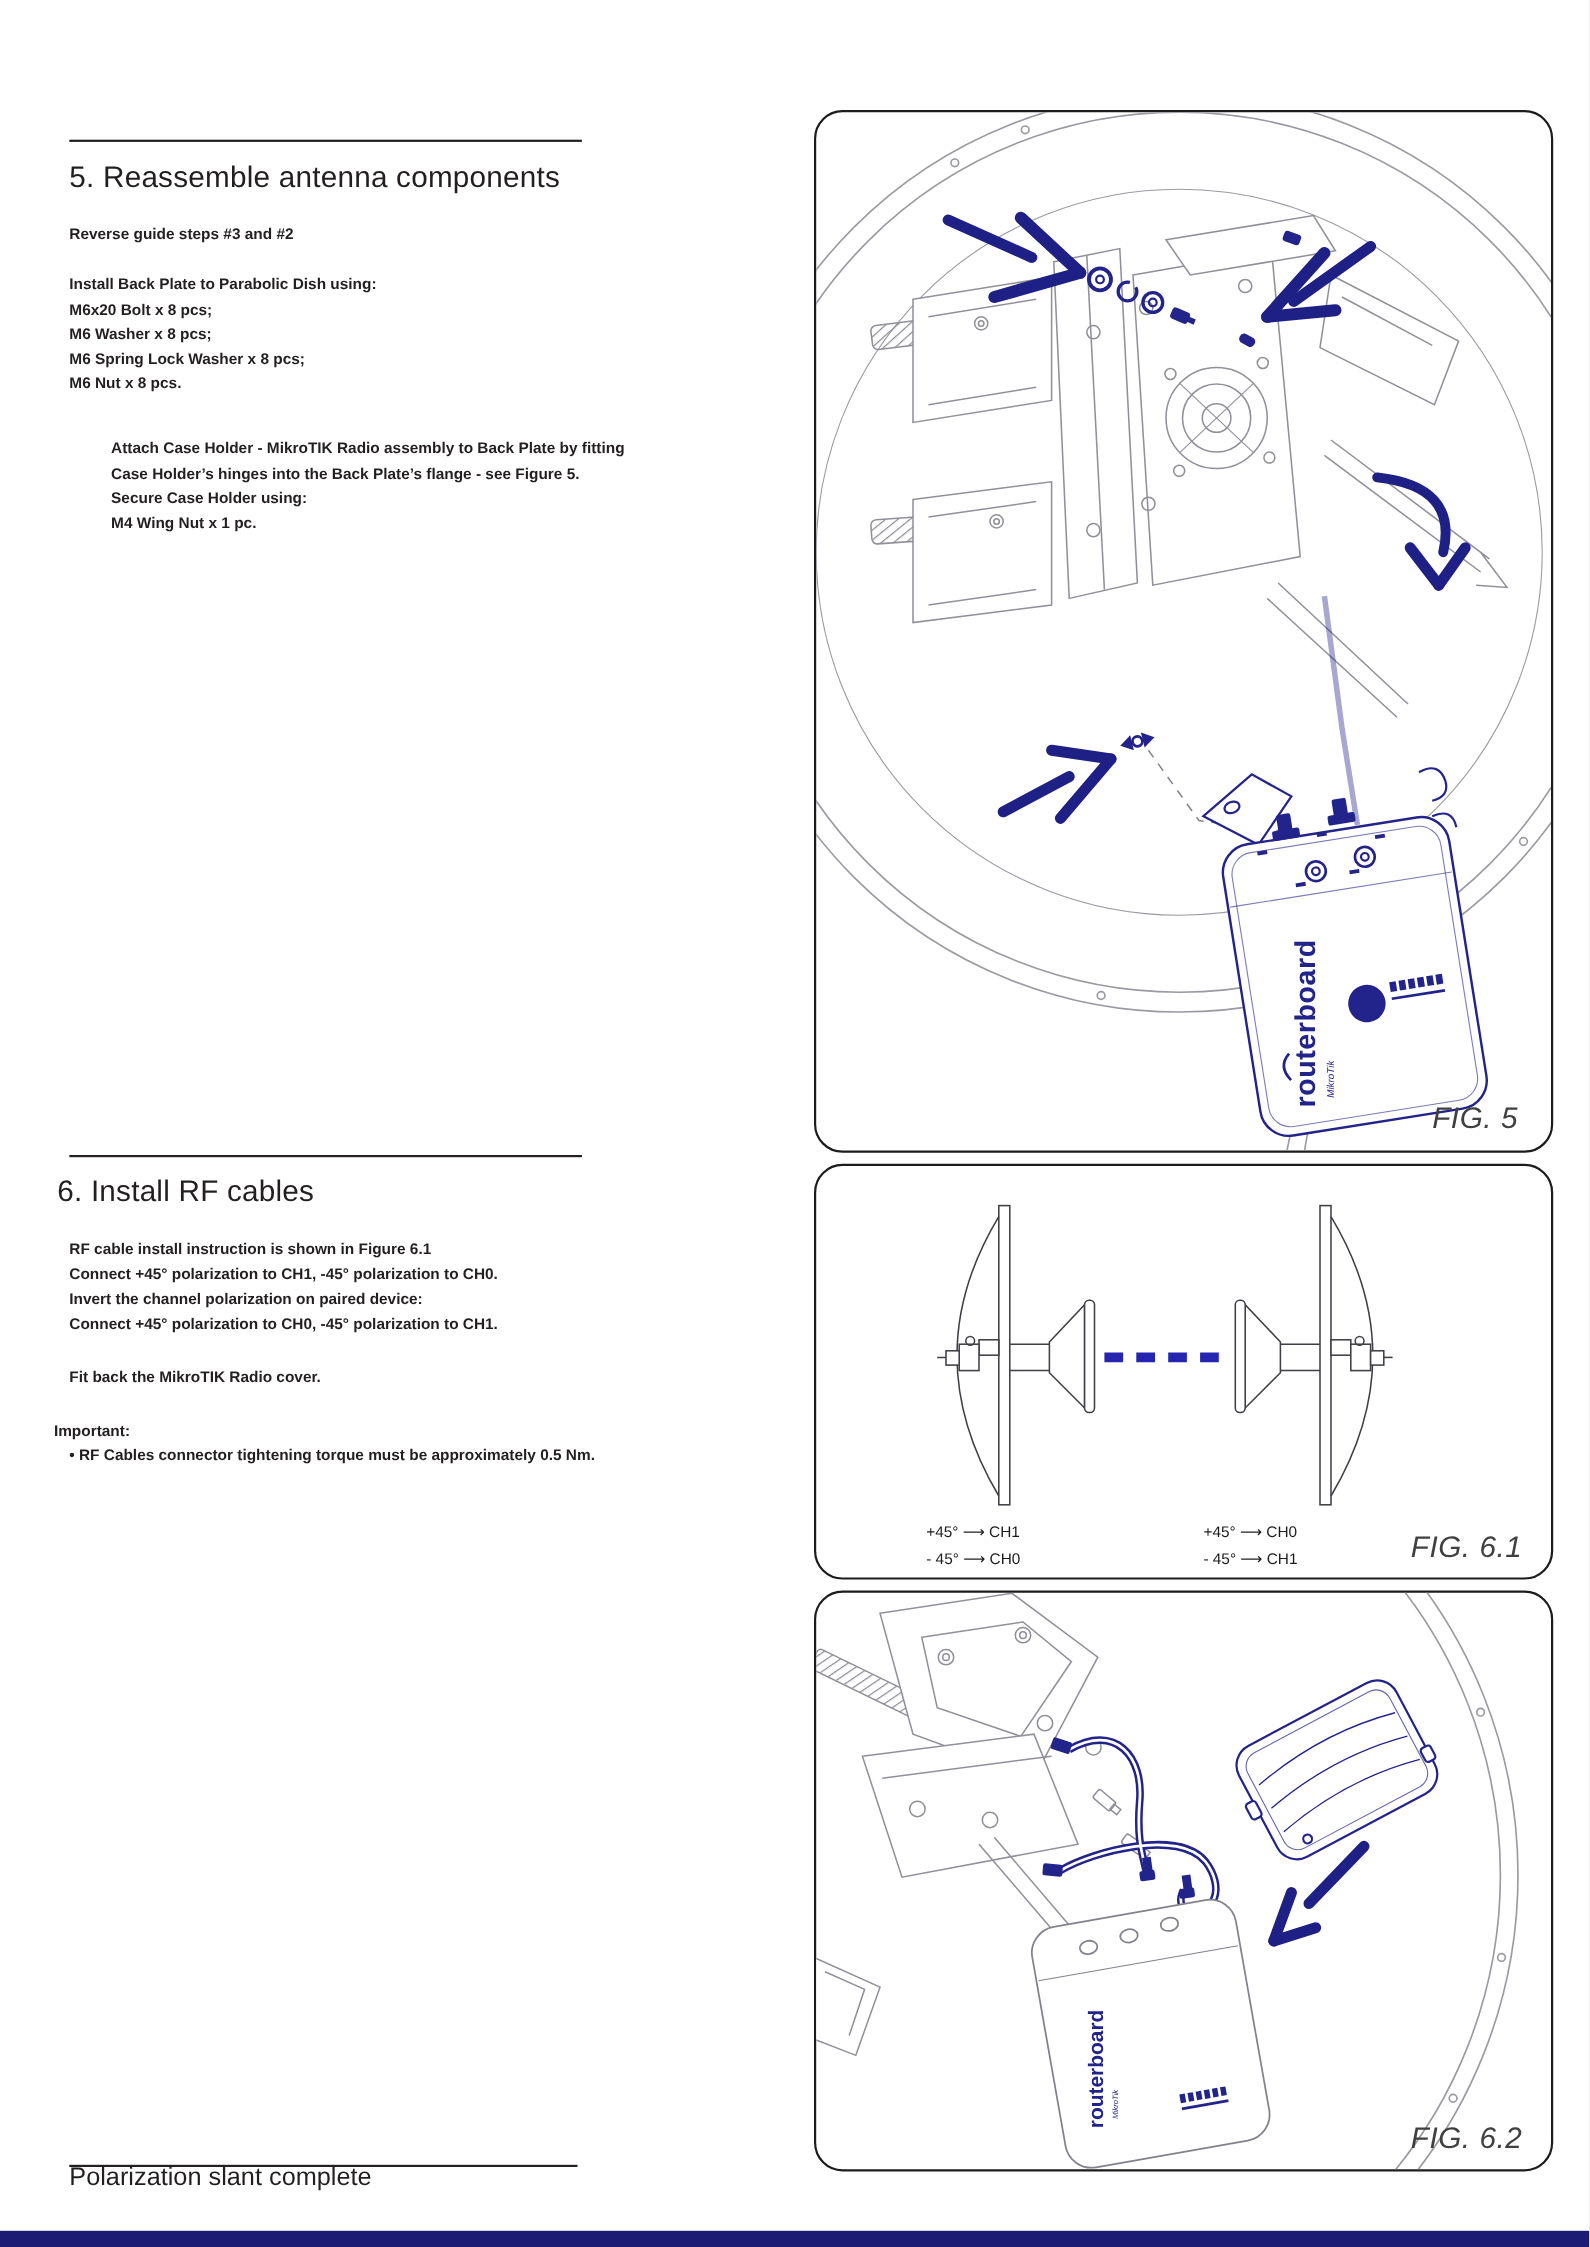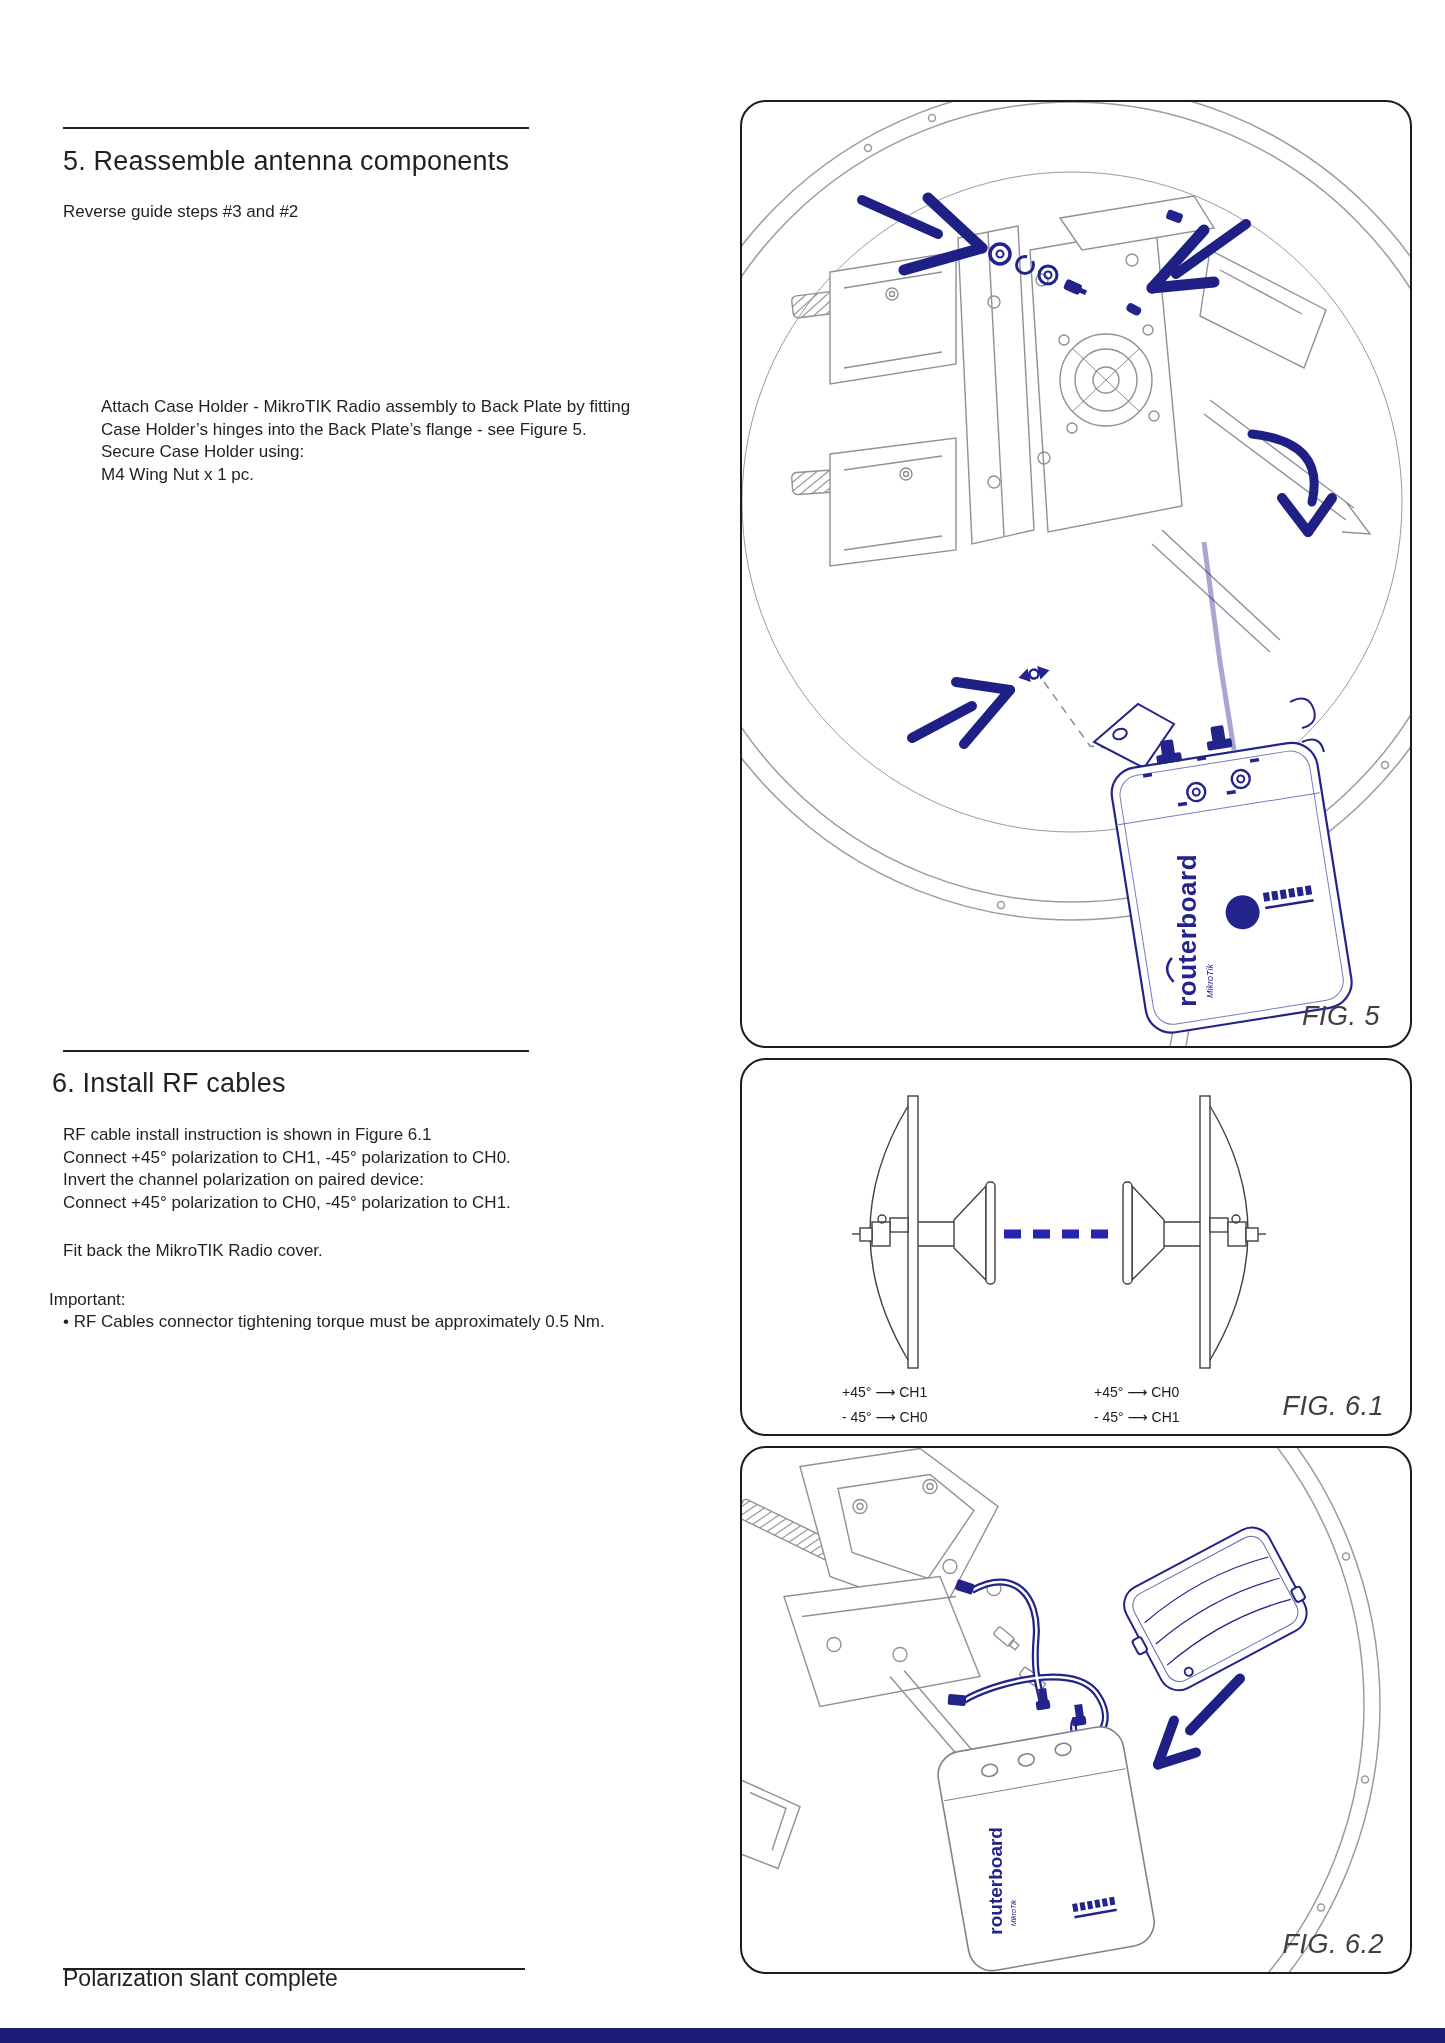--- a/index.html
+++ b/index.html
@@ -1,38 +1,45 @@
 <!DOCTYPE html>
 <html><head>
 <meta charset="utf-8">
 <style>
   html,body{margin:0;padding:0;background:#e8e8e8;}
   .page{position:relative;width:1445px;height:2043px;background:#ffffff;overflow:hidden;
         font-family:"Liberation Sans","DejaVu Sans",sans-serif;color:#231f20;}
   .abs{position:absolute;}
   .rule{border-top:2px solid #231f20;height:0;}
   .sec-title{font-size:27px;font-weight:400;letter-spacing:0.2px;}
-  .body-line{font-size:17px;line-height:22.5px;white-space:nowrap;}
+  .body-line{font-size:14px;line-height:22.5px;white-space:nowrap;font-weight:bold;}
   .figbox{position:absolute;border:2px solid #1c1c1c;border-radius:26px;background:#fff;}
   .figbox svg{position:absolute;left:0;top:0;width:100%;height:100%;}
   .figlabel{position:absolute;font-style:italic;font-weight:500;font-size:27px;color:#404040;
             letter-spacing:0.5px;}
   .pol-group{position:absolute;font-size:14px;line-height:25px;color:#1b1b1b;white-space:nowrap;}
   .status-line{font-size:23px;font-weight:400;}
   .footer-bar{position:absolute;left:0;bottom:0;width:100%;height:15px;}
 </style>
 </head>
 <body>
 
 <div class="page">
 
   <div class="abs rule" style="left:63px;top:127px;width:466px;"></div>
   <div class="abs sec-title" style="left:63px;top:146px;">5. Reassemble antenna components</div>
   <div class="abs body-line" style="left:63px;top:201px;">Reverse guide steps #3 and #2</div>
 
+  <div class="abs" style="left:63px;top:247px;">
+    <div class="body-line">Install Back Plate to Parabolic Dish using:</div>
+    <div class="body-line">M6x20 Bolt x 8 pcs;</div>
+    <div class="body-line">M6 Washer x 8 pcs;</div>
+    <div class="body-line">M6 Spring Lock Washer x 8 pcs;</div>
+    <div class="body-line">M6 Nut x 8 pcs.</div>
+  </div>
 
   <div class="abs" style="left:73px;top:396px;margin-left:28px;">
     <div class="body-line">Attach Case Holder - MikroTIK Radio assembly to Back Plate by fitting</div>
     <div class="body-line">Case Holder’s hinges into the Back Plate’s flange - see Figure 5.</div>
     <div class="body-line">Secure Case Holder using:</div>
     <div class="body-line">M4 Wing Nut x 1 pc.</div>
   </div>
 
   <div class="abs rule" style="left:63px;top:1050px;width:466px;"></div>
   <div class="abs sec-title" style="left:52px;top:1068px;">6. Install RF cables</div>

